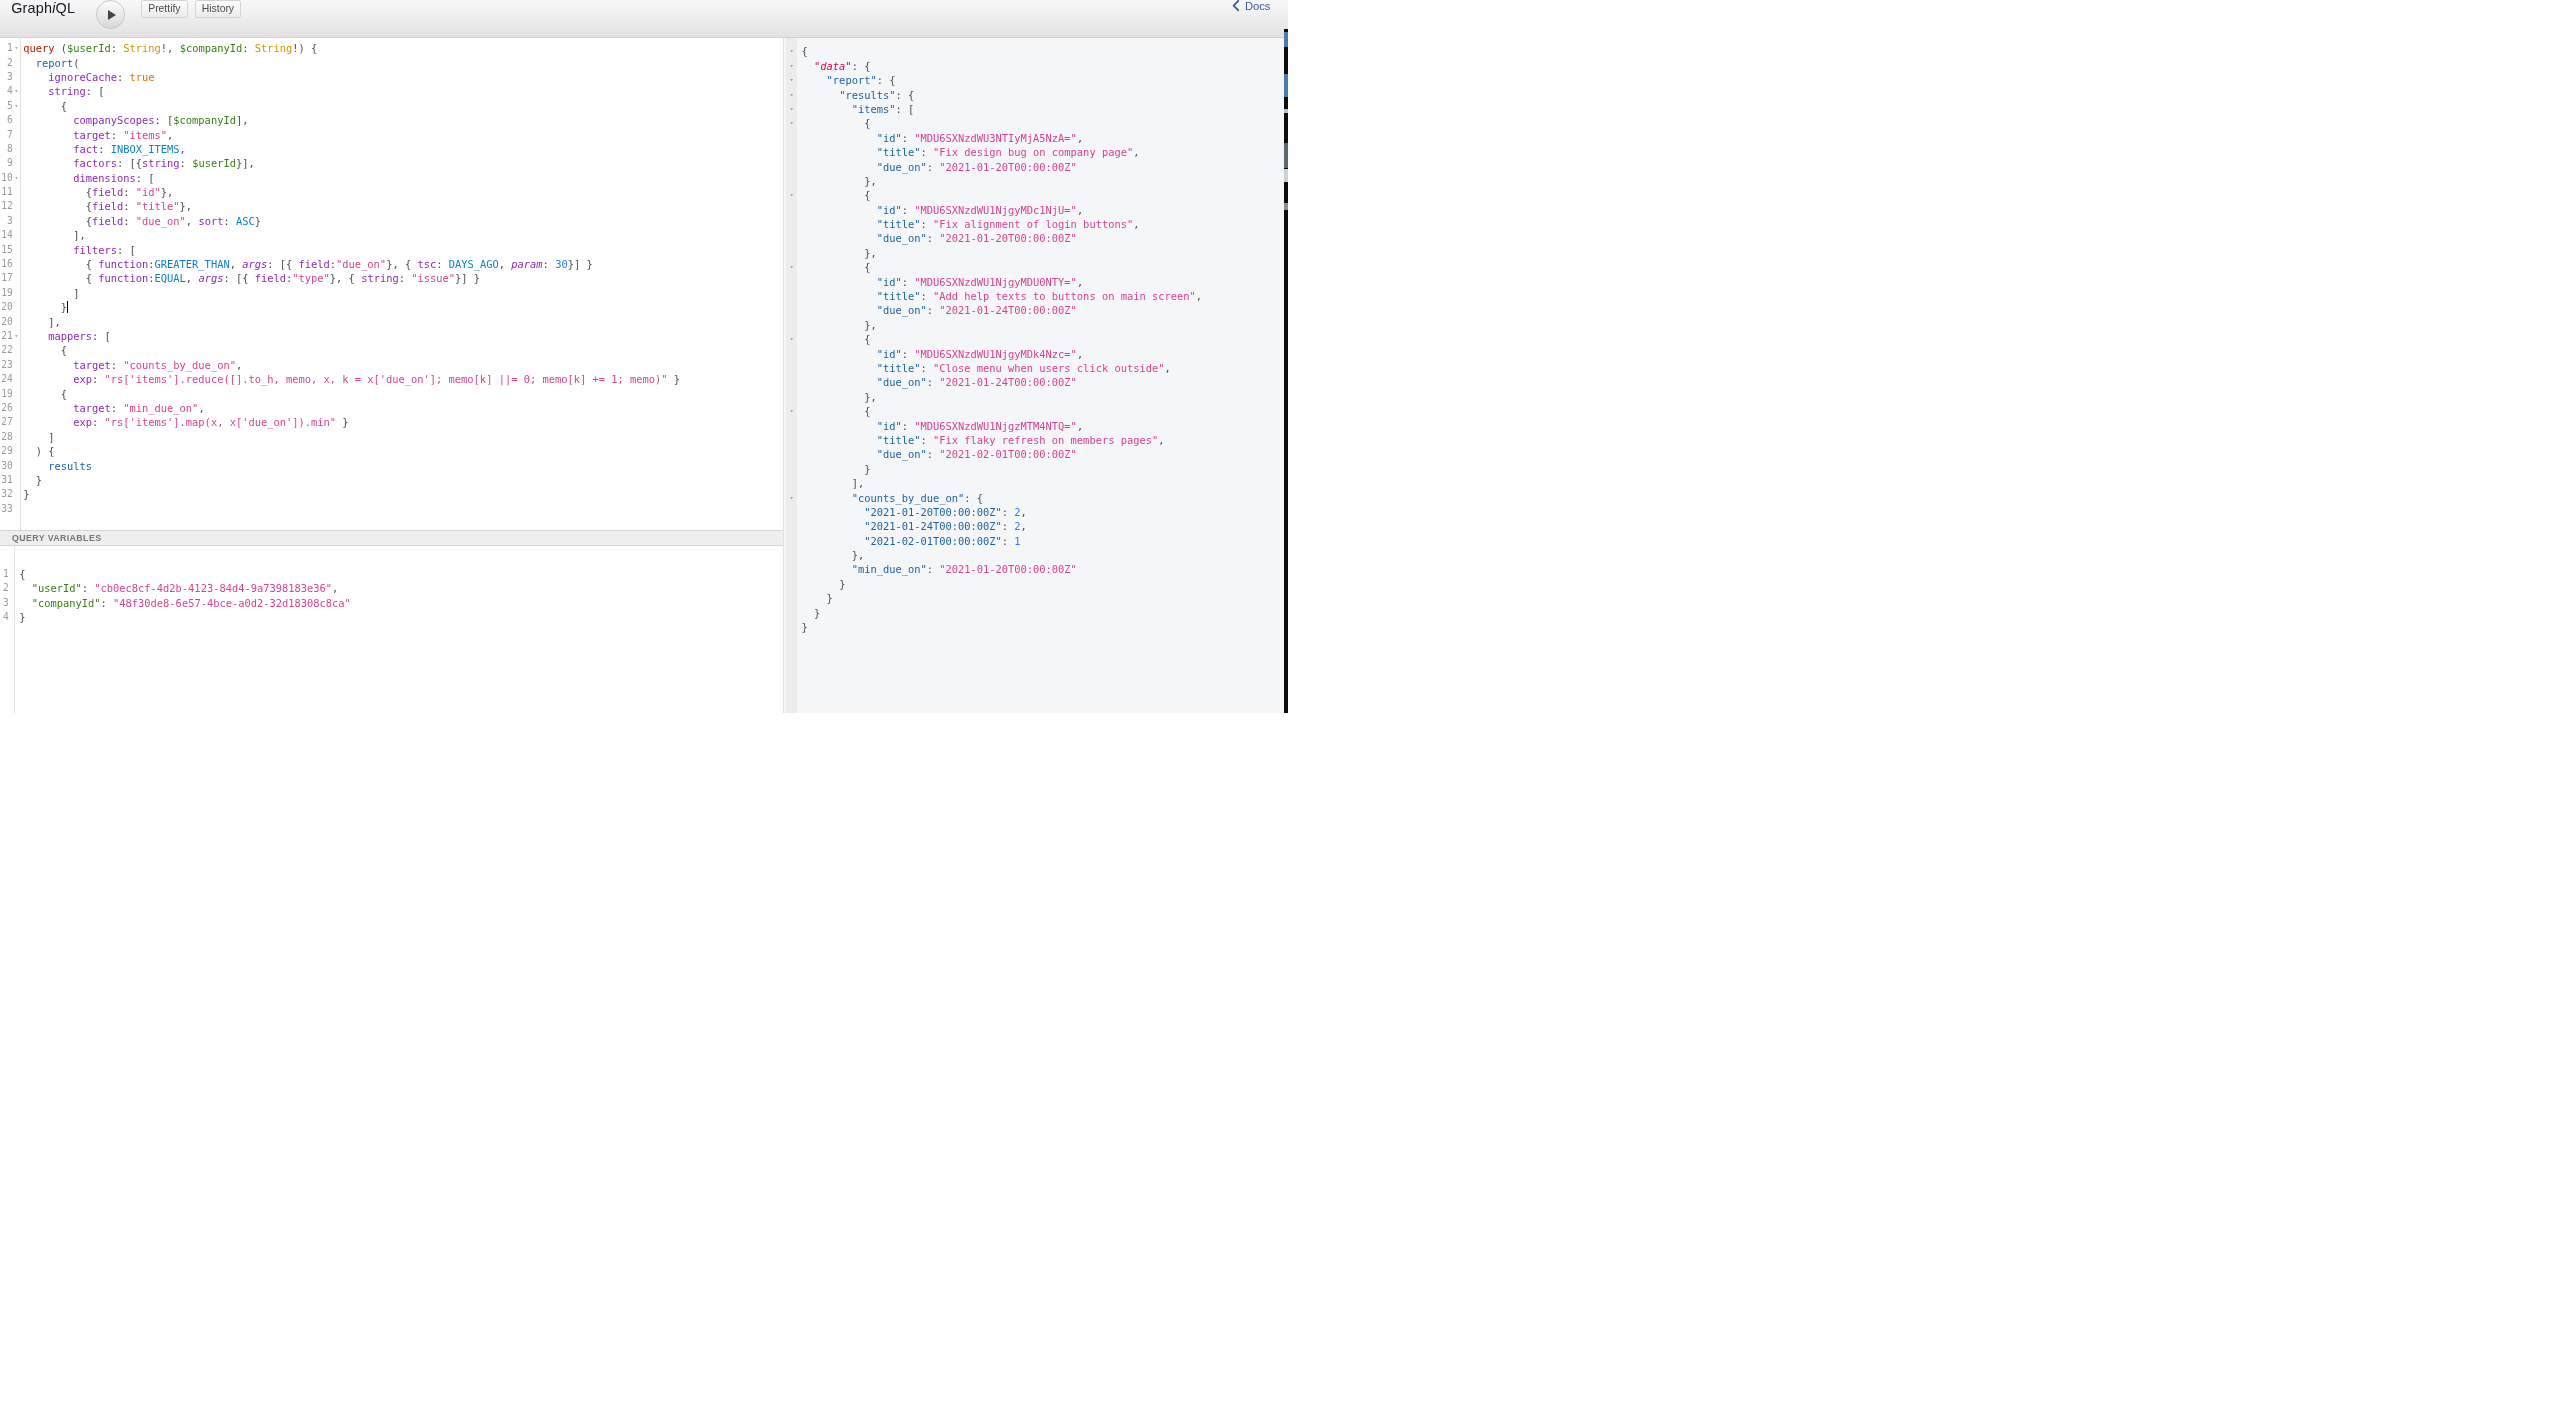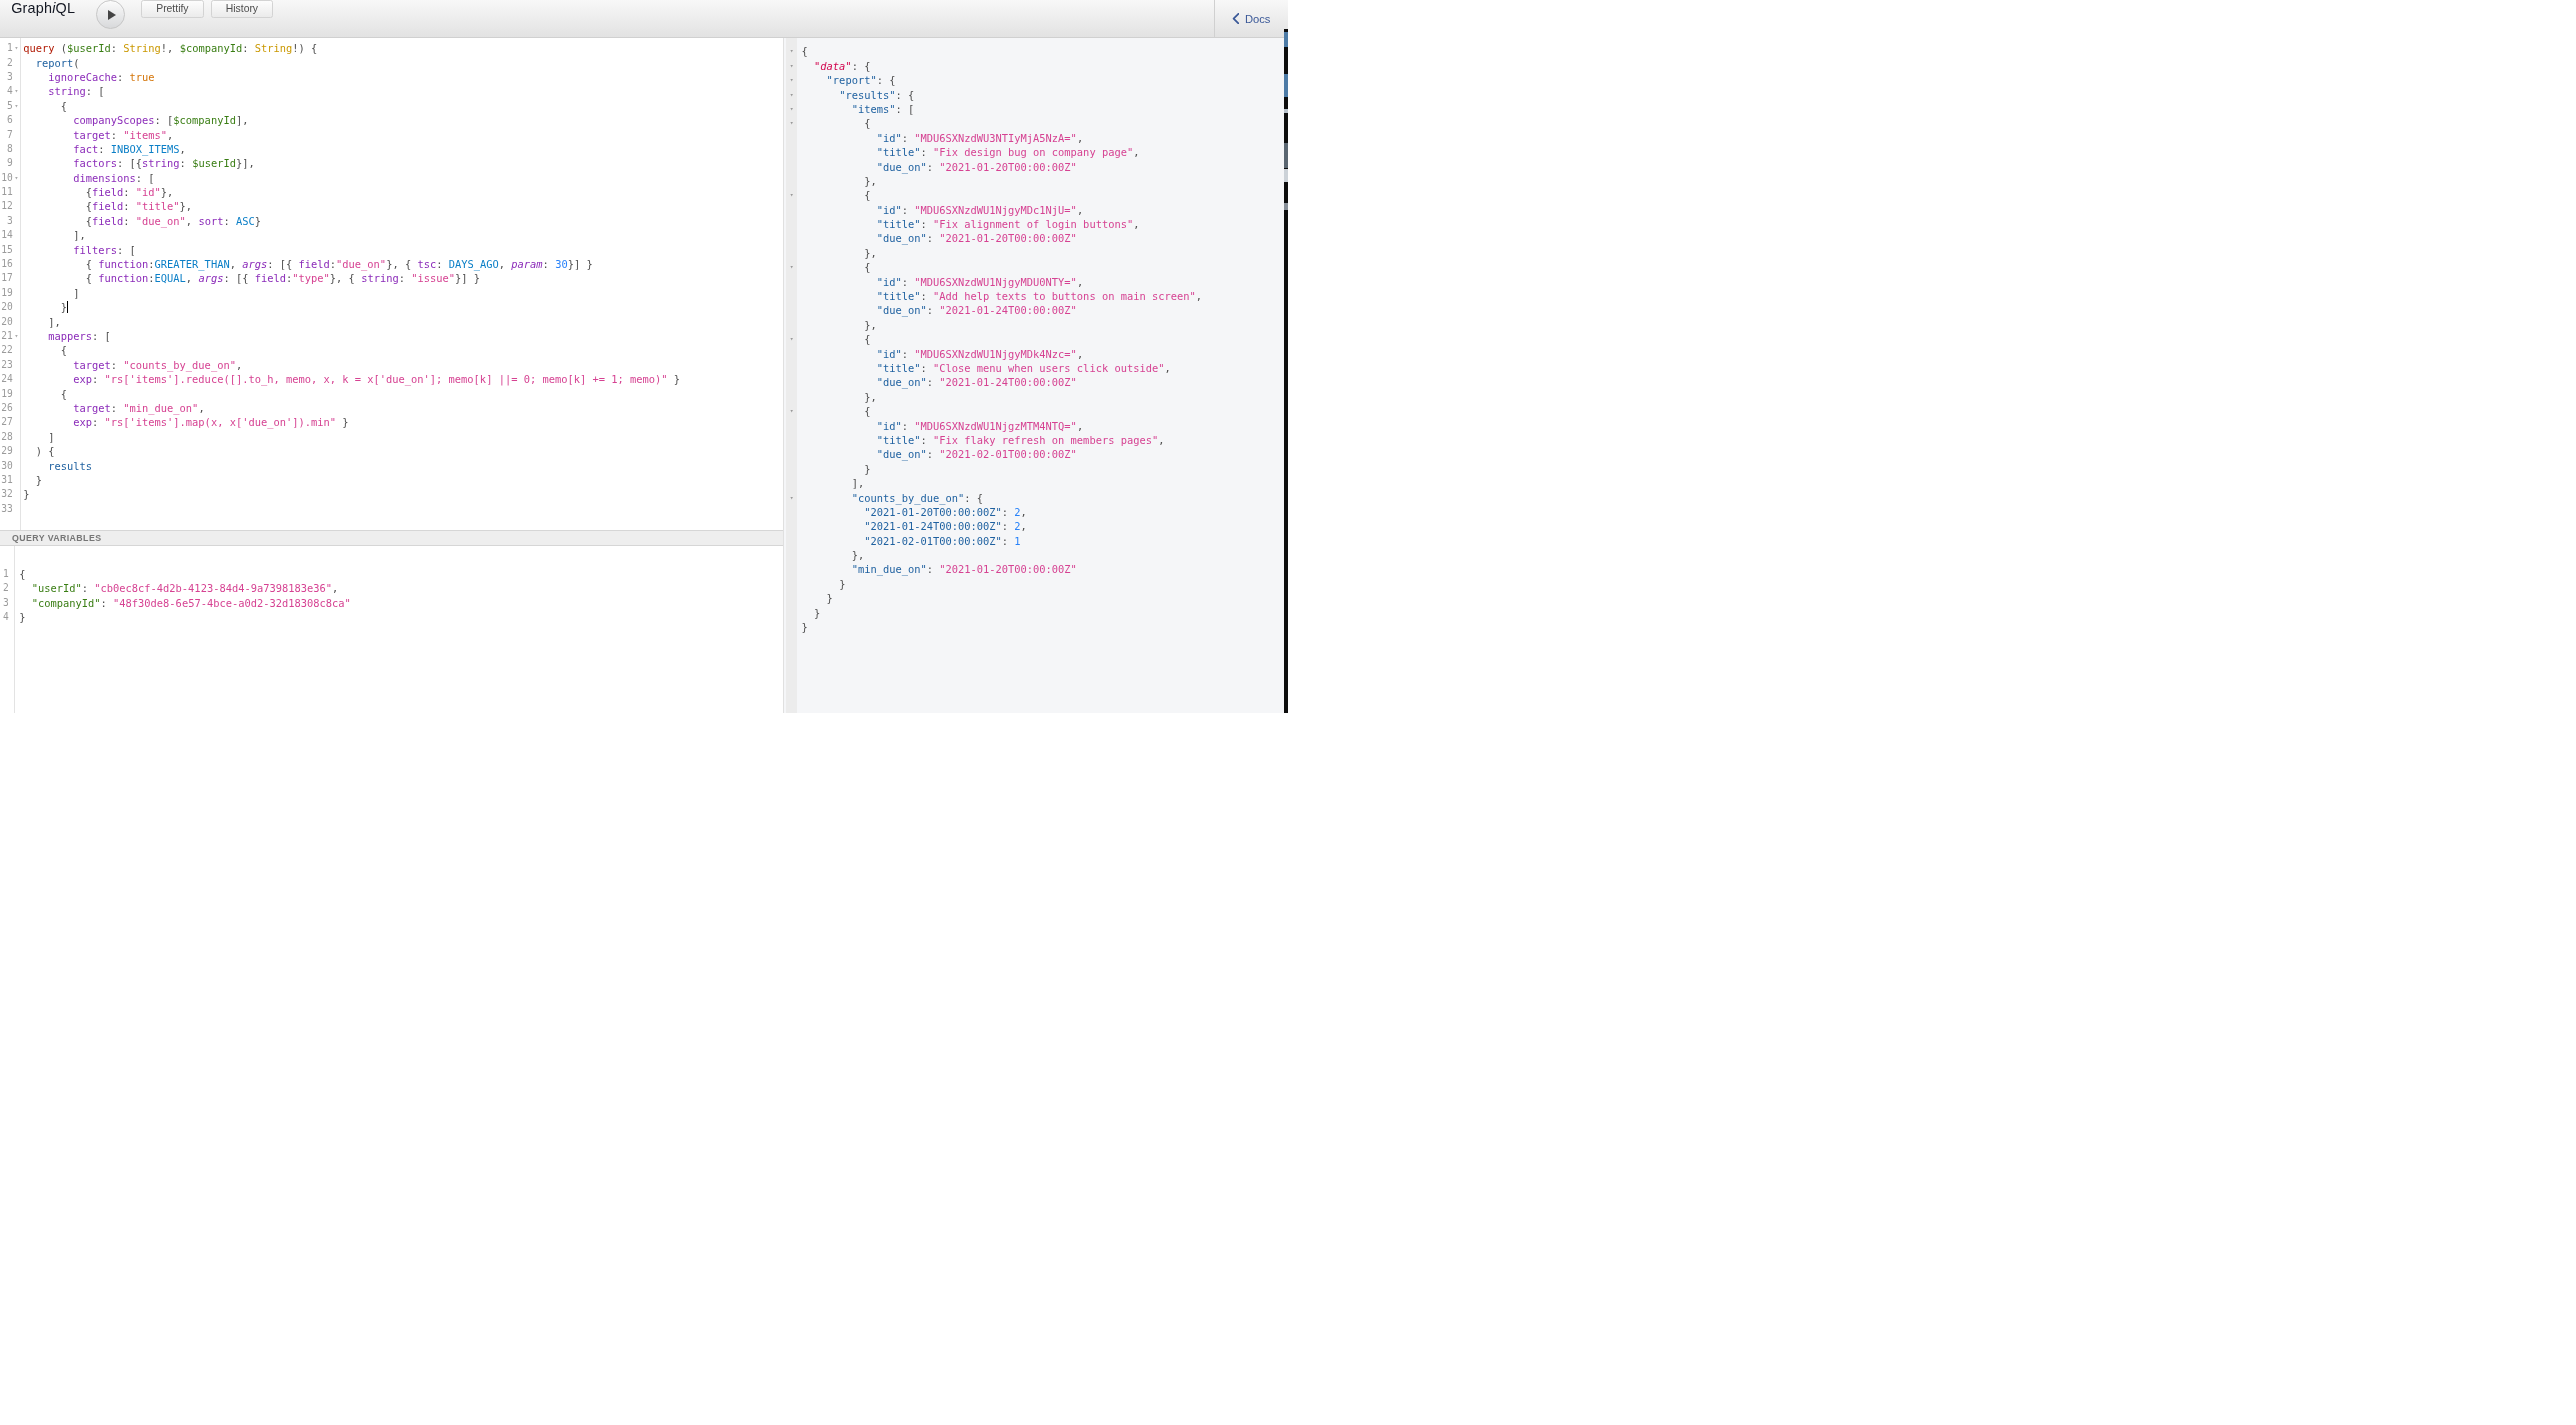--- a/index.html
+++ b/index.html
@@ -8,25 +8,25 @@
   
   .topbar{position:relative;height:37px;display:flex;align-items:flex-start;
           background:linear-gradient(#f8f8f8,#e2e2e2);border-bottom:0.8px solid #d0d0d0;}
   .logo{margin-left:11.2px;font-size:14.4px;color:#141823;letter-spacing:0.2px;cursor:default;}
   .logo .it{font-style:italic;}
   .exec-btn{margin-left:21px;width:27px;height:27px;border-radius:50%;
             background:linear-gradient(#fbfbfb,#d8d9db);border:0.8px solid #c6c6c6;
             box-shadow:0 0.8px 0 rgba(255,255,255,.7) inset;display:flex;align-items:center;justify-content:center;cursor:pointer;}
   .exec-tri{width:0;height:0;margin-left:2.4px;border-left:8.8px solid #444;
             border-top:5.6px solid transparent;border-bottom:5.6px solid transparent;}
-  .tb-btn{margin-left:16px;height:17.6px;padding:0 14px;font-size:10.4px;color:#4d4d4d;
+  .tb-btn{margin-left:16px;height:17.6px;padding:0 6px;font-size:10.4px;color:#4d4d4d;
           background:linear-gradient(#fdfdfd,#ebebeb);border:0.8px solid #d3d3d3;border-radius:2.4px;
           display:flex;align-items:center;cursor:pointer;font-family:"Liberation Sans",sans-serif;}
   .tb-btn + .tb-btn{margin-left:7.2px;}
-  .tb-right{margin-left:auto;height:100%;display:flex;align-items:stretch;}
+  .tb-right{margin-left:auto;height:100%;display:flex;align-items:stretch;flex-direction:column;}
   .tb-divider{width:0.8px;background:#d0d0d0;}
   .docs-link{display:flex;align-items:center;gap:5.6px;padding:0 17.6px;color:#3B5998;font-size:11.2px;cursor:pointer;}
   
   .main{display:flex;height:675px;}
   .left-pane{width:784px;display:flex;flex-direction:column;background:#fff;border-right:0.8px solid #e0e0e0;box-sizing:border-box;}
   .right-pane{flex:1;position:relative;background:#f5f6f8;overflow:hidden;}
   
   .cm-line{display:flex;height:14.4px;line-height:14.4px;font-family:"DejaVu Sans Mono",monospace;font-size:10.4px;}
   .cm-code{white-space:pre;padding-left:3.2px;}
   .cm-num{width:12.8px;text-align:right;color:#9b9b9b;font-size:9.6px;flex:none;}

